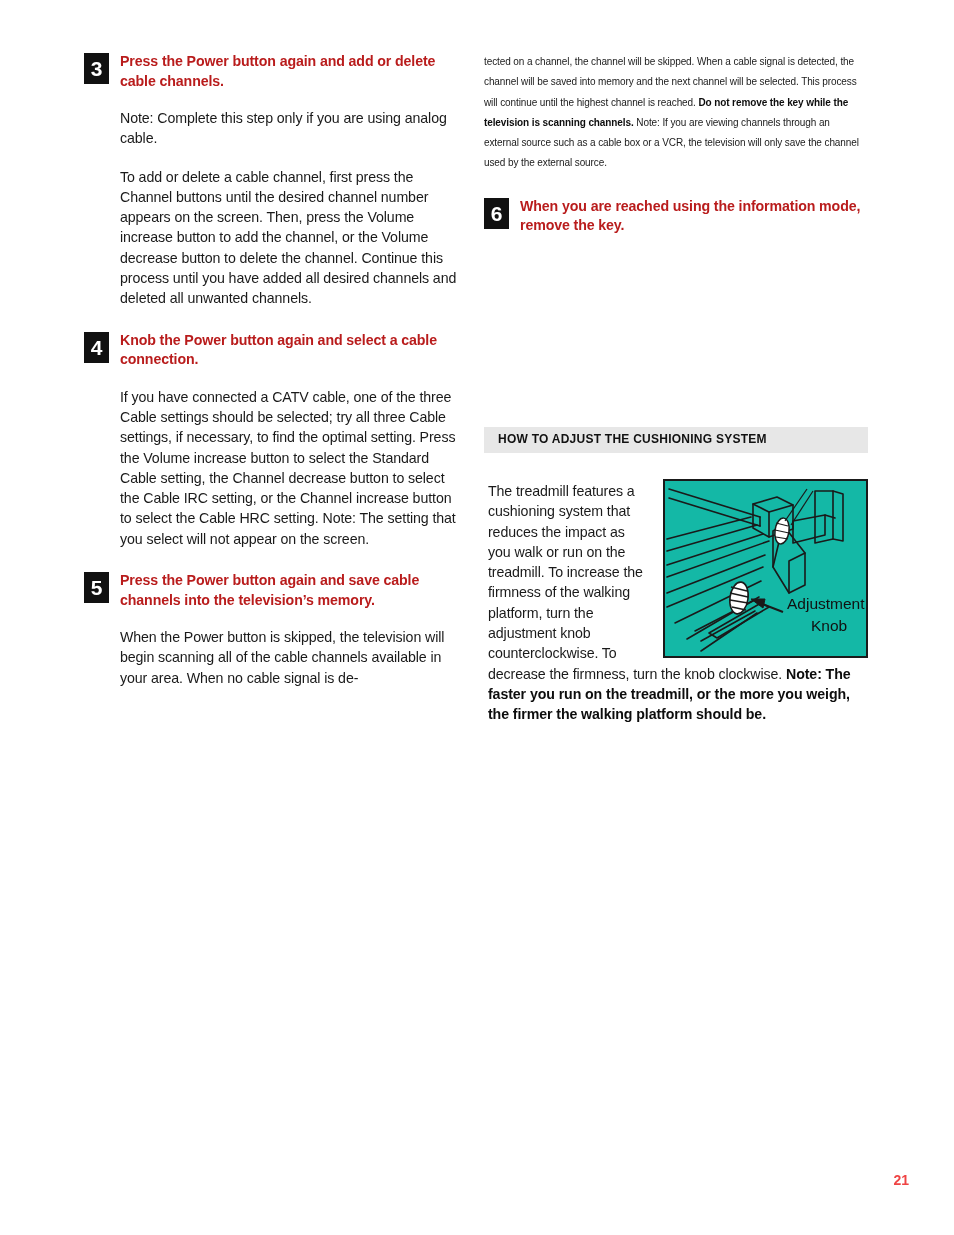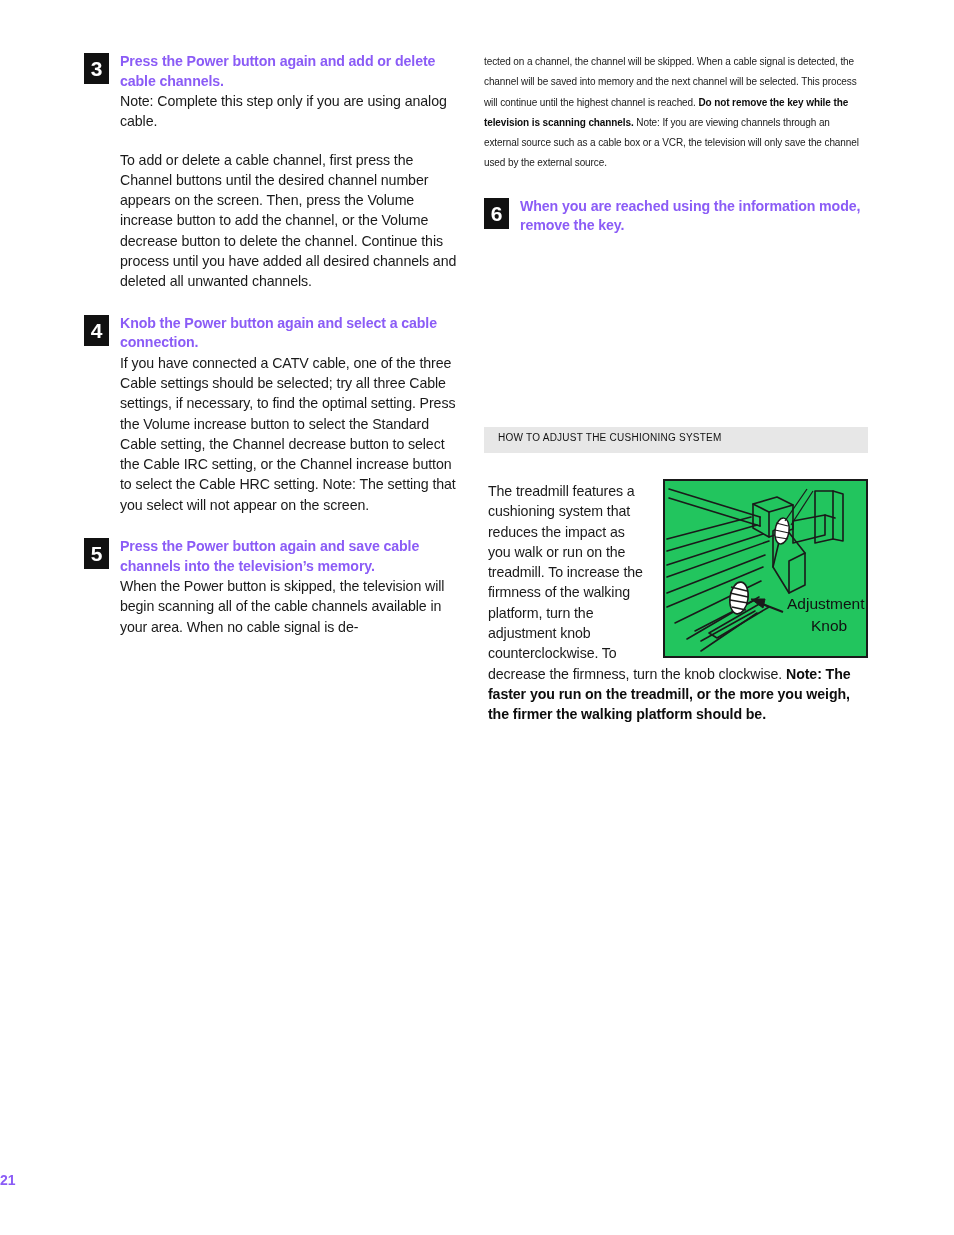--- a/index.html
+++ b/index.html
@@ -55,34 +55,34 @@
     line-height: 31px;
     text-align: center;
     letter-spacing: 0px;
     font-family: "Liberation Sans", sans-serif;
   }
   .step-title {
     font-size: 14.2px;
     font-weight: bold;
     line-height: 19.5px;
     letter-spacing: -0.12px;
-    color: #8b5cf6;
+    color: #b91c1c;
   }
   .step-body {
     padding-left: 36px;
   }
   .para {
     font-size: 14.2px;
     line-height: 20.3px;
     letter-spacing: -0.1px;
     color: #1a1a1a;
     margin: 0;
   }
   .para + .para { margin-top: 18px; }
-  .step-body .para:first-child { }
+  .step-body .para:first-child { margin-top: 17px; }
   .step + .step { margin-top: 20px; }
 
   b, .bold { font-weight: bold; color: #0d0d0d; }
 
   
   .cont-para {
     font-size: 10px;
     line-height: 20.3px;
     letter-spacing: -0.1px;
     color: #1a1a1a;
@@ -95,22 +95,22 @@
     left: 484px;
     top: 427px;
     width: 384px;
     height: 26px;
     background: #e7e7e7;
   }
   .section-band-label {
     position: absolute;
     left: 14px;
     top: 5px;
-    font-size: 10px;
-    font-weight: normal;
+    font-size: 12px;
+    font-weight: bold;
     letter-spacing: 0.25px;
     color: #111111;
   }
 
   
   .cushion {
     position: absolute;
     left: 484px;
     top: 477px;
     width: 384px;
@@ -128,35 +128,35 @@
     height: 180px;
     margin: 2px 0 4px 14px;
     position: relative;
   }
   .figure-box {
     position: absolute;
     left: 0; top: 0;
     width: 201px;
     height: 175px;
     border: 2px solid #1a1a1a;
-    background: #22c55e;
+    background: #14b8a6;
     overflow: visible;
   }
   .figure-box svg { display: block; }
 
   
   .page-number {
     position: absolute;
     left: 0;
     top: 1172px;
     width: 909px;
-    text-align: left;
+    text-align: right;
     font-size: 14px;
     font-weight: bold;
-    color: #8b5cf6;
+    color: #ef4444;
   }
 </style>
 </head>
 <body>
 
 <div class="page">
 
   <div class="col col-left">
 
     <div class="step">

